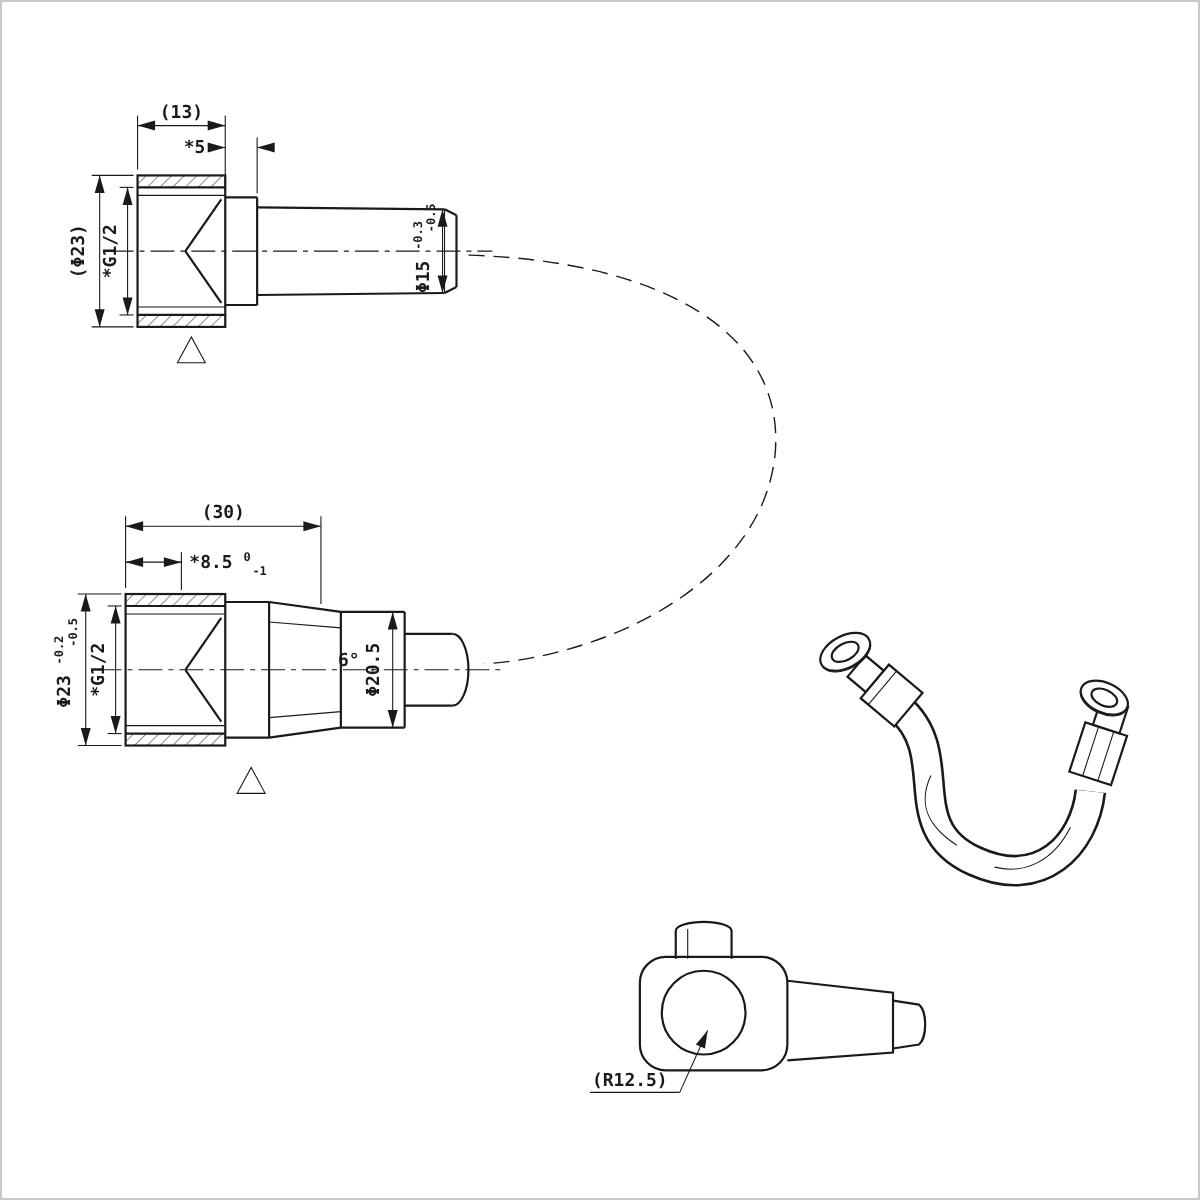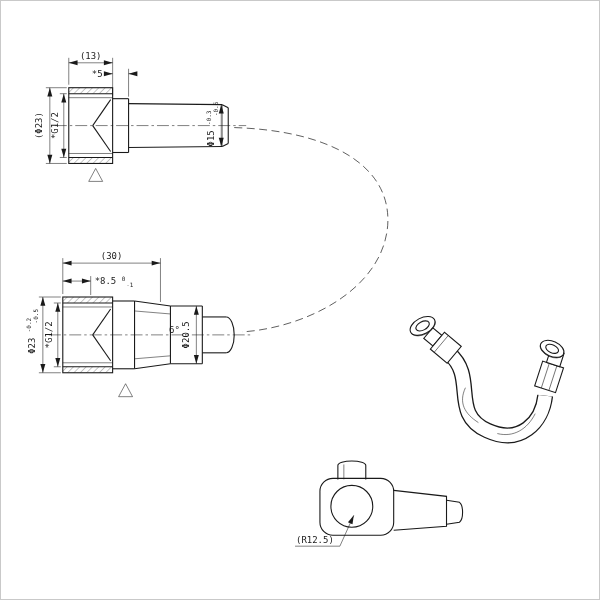--- a/index.html
+++ b/index.html
@@ -1,19 +1,20 @@
 <!DOCTYPE html>
 <html><head>
 <meta charset="utf-8">
 <style>
   html,body{margin:0;padding:0;background:#ffffff;}
   .stage{
     position:relative;width:598px;height:598px;
     border:1px solid #c9c9c9;background:#ffffff;overflow:hidden;
     font-family:"DejaVu Sans Mono", monospace;
+    font-weight:bold;
   }
   svg{display:block;}
   .outline{stroke:#1a1a1a;stroke-width:1.1;fill:none;}
   .thin{stroke:#1a1a1a;stroke-width:0.55;fill:none;}
   .center{stroke:#1a1a1a;stroke-width:0.55;fill:none;stroke-dasharray:12 3 2.5 3;}
   .dashed{stroke:#1a1a1a;stroke-width:0.7;fill:none;stroke-dasharray:8 4.5;}
   .hatchfill{fill:url(#hatch);stroke:none;}
   .whitefill{fill:#ffffff;}
   .dim-text{font-family:"DejaVu Sans Mono",monospace;font-size:9px;fill:#1a1a1a;}
   .hose-outer{stroke:#1a1a1a;stroke-width:16;fill:none;}

